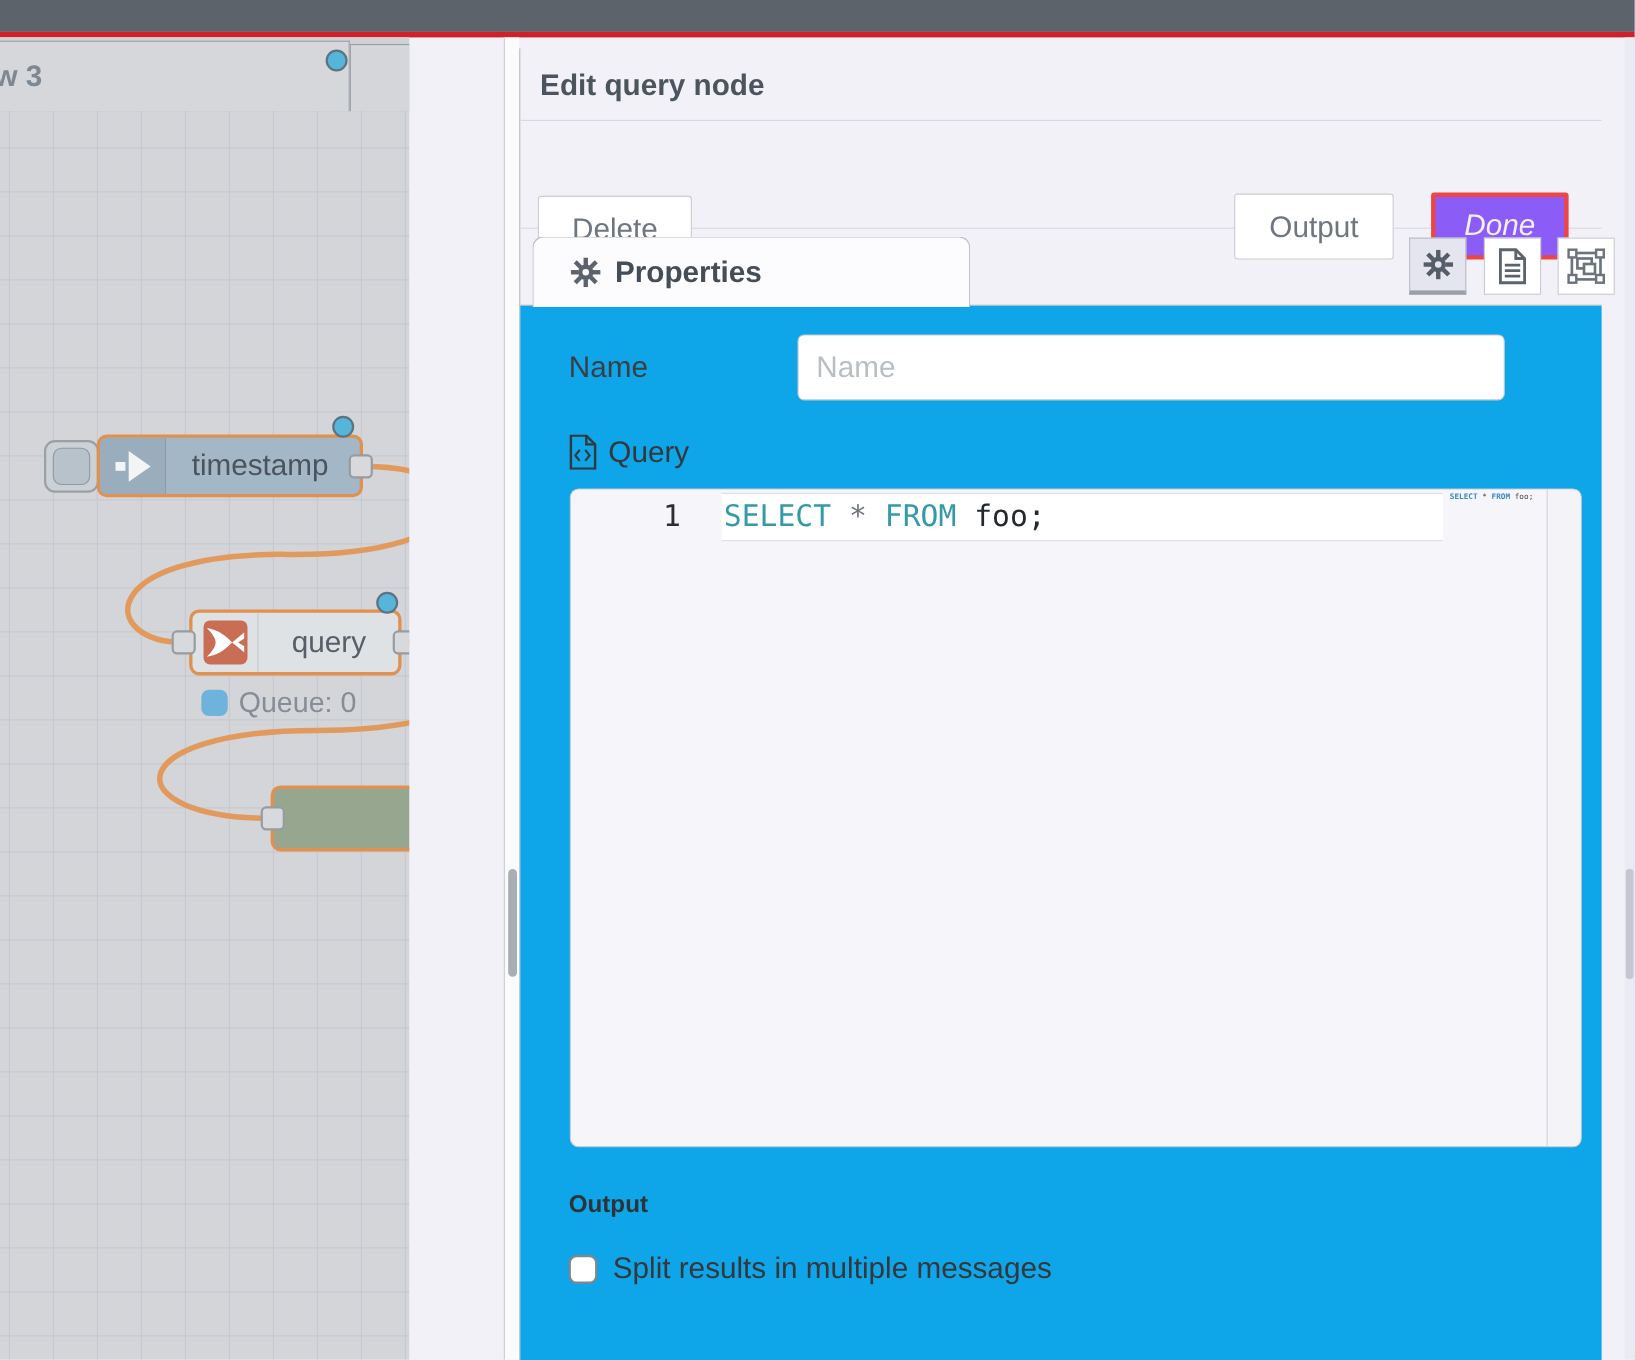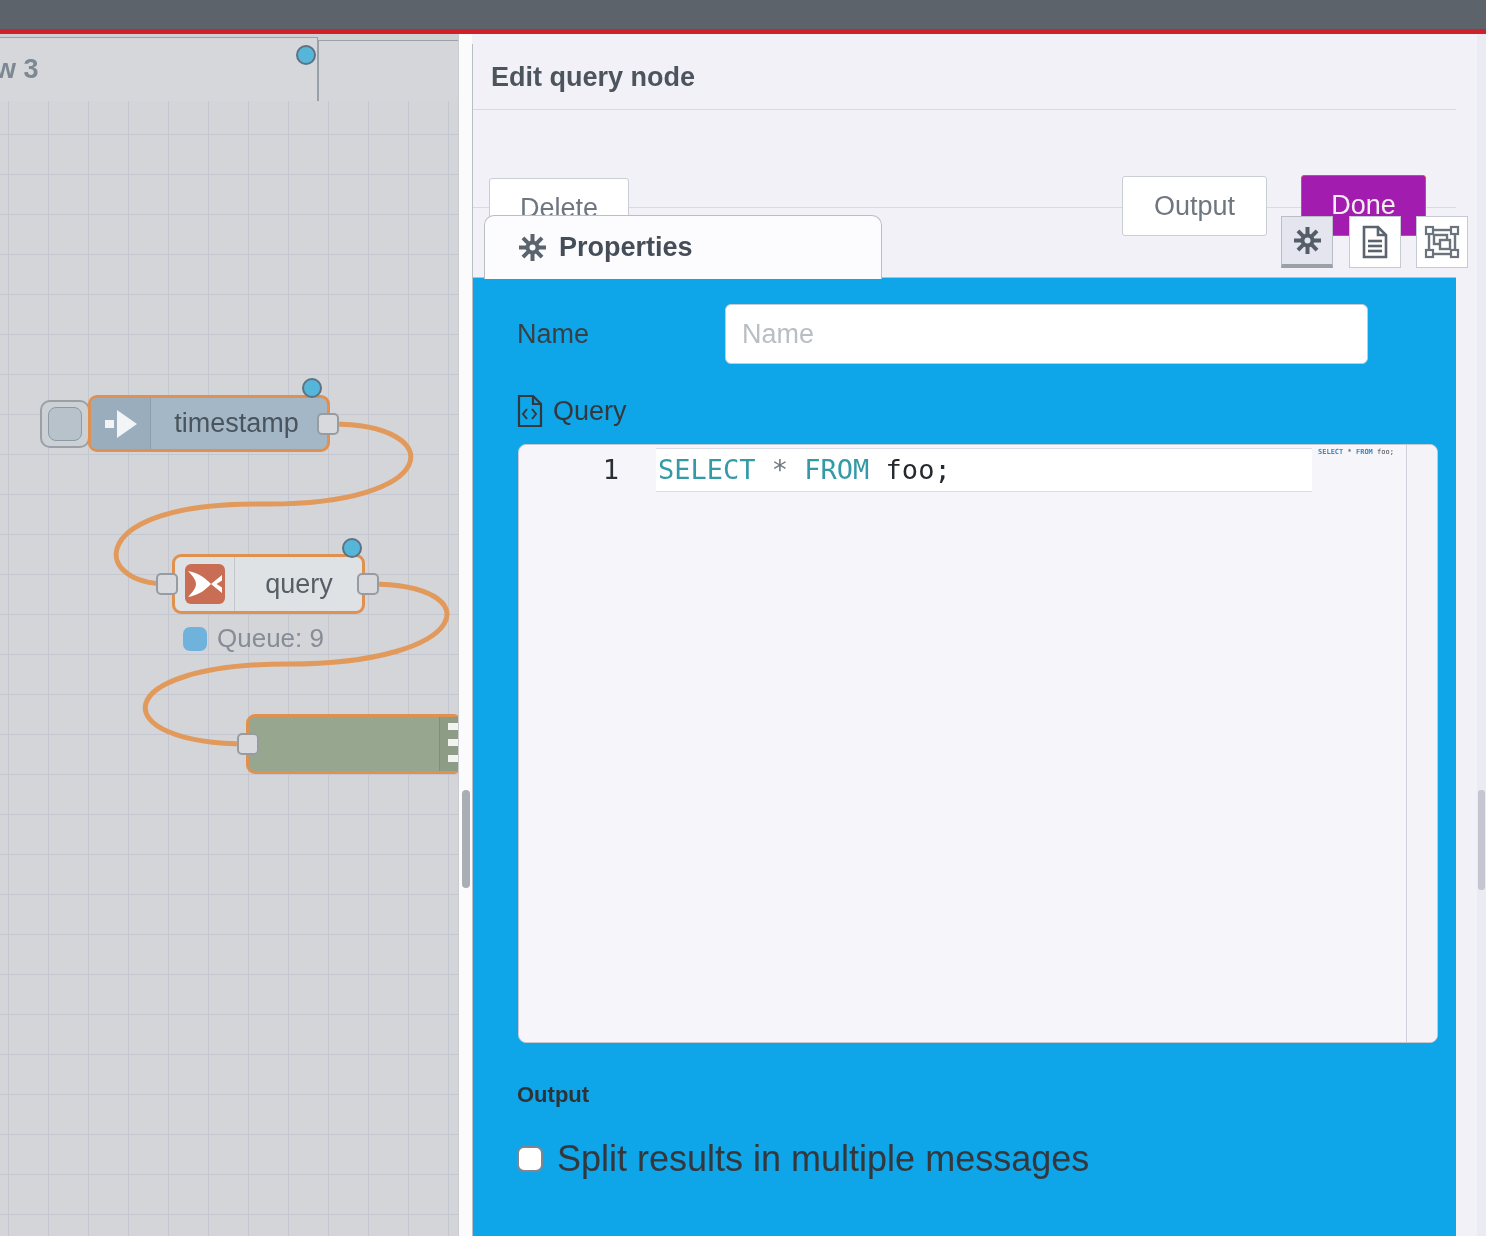--- a/index.html
+++ b/index.html
@@ -4,21 +4,21 @@
 <style>
   * { margin:0; padding:0; box-sizing:border-box; }
   html,body { width:1486px; height:1236px; overflow:hidden; background:#f1f1f7;
               font-family:"Liberation Sans", sans-serif; }
 
   
   .titlebar { position:absolute; left:0; top:0; width:1486px; height:29px; background:#5c636b; }
   .redline  { position:absolute; left:0; top:29px; width:1486px; height:5px; background:#d02028; }
 
   
-  .canvas { position:absolute; left:0; top:34px; width:458px; height:1202px; overflow:hidden;
+  .canvas { position:absolute; left:0; top:34px; width:372px; height:1202px; overflow:hidden;
             background-color:#d3d5d9;
             background-image:linear-gradient(#c4c7d0 1px, transparent 1px),
                              linear-gradient(90deg,#c4c7d0 1px, transparent 1px);
             background-size:40px 40px; background-position:8px 20px; }
   .tabbar { position:absolute; left:0; top:0; width:100%; height:67px; background:#cfd1d5;
             border-bottom:1px solid #a7adb5; }
   .wstab { position:absolute; background:#d5d7da; border:1px solid #9aa0a8; border-bottom:none; }
   .tab1 { left:-2px; top:3px; width:320px; height:64px; }
   .tab1 .tlabel { position:absolute; left:-4px; top:16px; font-size:27px; font-weight:600; color:#7d8893; }
   .tab2 { left:318px; top:6px; width:210px; height:61px; background:#d4d6da; }
@@ -72,22 +72,22 @@
             background:#f1f1f7; border-left:1px solid #b9bdc5; }
   .dlg-header { position:absolute; left:0; top:0; right:0; height:66px; border-bottom:1px solid #d9d9e3; }
   .dlg-title { position:absolute; left:18px; top:0; line-height:66px; font-size:27px;
                font-weight:bold; color:#4c555e; }
   .dlg-buttons { position:absolute; left:0; top:66px; right:0; height:98px; border-bottom:1px solid #d9d9e3; }
   .btn { position:absolute; font-size:27px; text-align:center; border-radius:3px; cursor:pointer;
          display:flex; align-items:center; justify-content:center;margin-top:44px; }
   .btn-plain { background:#ffffff; border:1px solid #c9cdd4; color:#6e7680; }
   .btn-delete { left:16px; top:24px; width:140px; height:60px; }
   .btn-cancel { right:189px; top:22px; width:145px; height:60px; }
-  .btn-done { right:30px; top:21px; width:125px; height:61px; background:#a21caf;
-              border:1px solid #ef4444; color:#f3eef0; }
+  .btn-done { right:30px; top:21px; width:125px; height:61px; background:#8b5cf6;
+              border:4px solid #ef4444; color:#f3eef0;font-style:italic; }
 
   .tabrow { position:absolute; left:0; top:164px; right:0; height:70px; }
   .tabrow-line { position:absolute; left:0; right:0; bottom:0; height:1px; background:#b9bec7; }
   .prop-tab { position:absolute; left:11px; top:7px; width:398px; height:64px; background:#fcfcfe;
               border:1px solid #b9bec7; border-bottom:none; border-radius:10px 10px 0 0; z-index:2;
               display:flex; align-items:center; padding-left:34px; gap:13px; }
   .prop-tab .plabel { font-size:27px; font-weight:bold; color:#454e58; }
   .iconbtn { position:absolute; top:8px; width:52px; height:52px; background:#ffffff;
              border:1px solid #c6cad2; display:flex; align-items:center; justify-content:center; }
   .iconbtn.active { background:#e5e5ef; border:1px solid #b9bec7; border-bottom:4px solid #9aa0a8; }
@@ -115,21 +115,21 @@
   .tk-kw { color:#359aa8; } .tk-op { color:#6f767d; } .tk-plain { color:#24292e; }
   .minimap { position:absolute; left:793px; top:0; bottom:0; width:95px;
              border-right:1px solid #cfd0da; padding:3px 0 0 6px;
              font-family:"DejaVu Sans Mono",monospace; font-size:7px; white-space:pre; }
   .mm-kw { color:#3a87c2; font-weight:bold; } .mm-plain { color:#444; }
   .editor-track { position:absolute; left:889px; right:0; top:0; bottom:0; background:#f3f3f8; }
 
   .output-label { position:absolute; left:44px; top:804px; font-size:22px; font-weight:bold; color:#2e3338; }
   .split-row { position:absolute; left:44px; top:860px; display:flex; align-items:center; gap:14px; }
   .checkbox { width:26px; height:26px; border:2px solid #81868d; border-radius:7px; background:#fff; }
-  .split-label { font-size:36px; color:#34383d; }
+  .split-label { font-size:27px; color:#34383d; }
 
   .page-scroll { position:absolute; left:1477px; top:34px; width:9px; height:1202px; background:#ebebf3; }
   .page-thumb { position:absolute; left:1px; top:756px; width:7px; height:100px;
                 background:#c6c6d3; border-radius:3px; }
 </style>
 </head>
 <body>
 
 <div>
 
@@ -175,21 +175,21 @@
           </svg>
         </div>
       </div>
       <div class="nlabel">query</div>
     </div>
     <span class="changedot" style="left:342px; top:504px;"></span>
     <div class="port" style="left:156px; top:539px;"></div>
     <div class="port" style="left:357px; top:539px;"></div>
     <div class="status-row">
       <span class="status-dot"></span>
-      <span class="status-text">Queue: 9</span>
+      <span class="status-text">Queue: 0</span>
     </div>
 
     <div class="node node-debug">
       <div class="iconregion">
         <div class="stripes"></div>
       </div>
     </div>
     <div class="port" style="left:237px; top:699px;"></div>
   </div>
 

